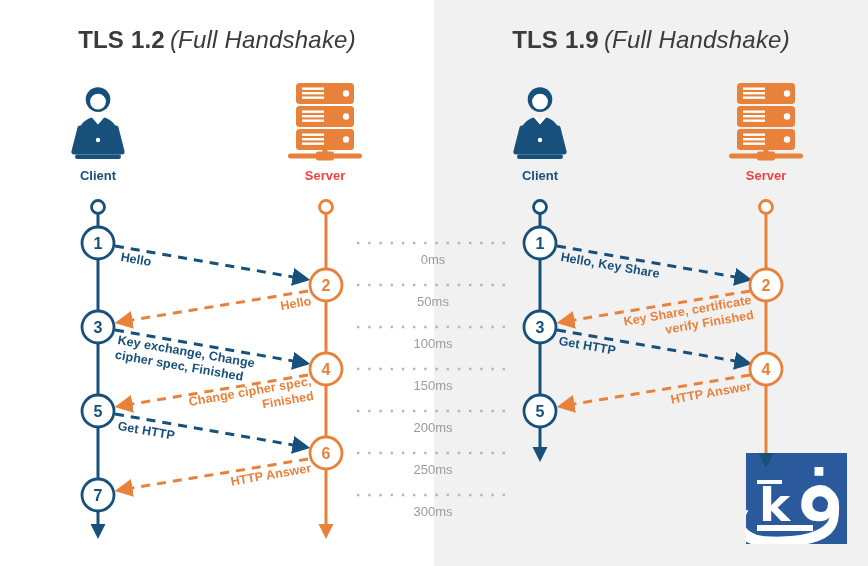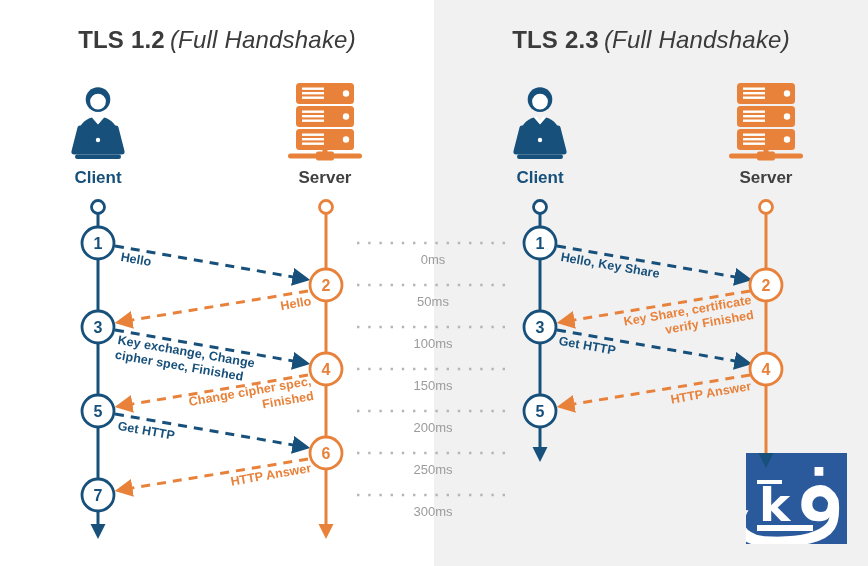--- a/index.html
+++ b/index.html
@@ -4,23 +4,23 @@
 <style>
   html,body{margin:0;padding:0;background:#fff;}
   .stage{
     position:relative;width:868px;height:566px;overflow:hidden;background:#ffffff;
     font-family:"Liberation Sans","DejaVu Sans",sans-serif;
   }
   .gray-panel{position:absolute;left:434px;top:0;width:434px;height:566px;background:#f1f1f2;}
   .panel-title{position:absolute;top:26px;width:434px;text-align:center;font-size:24px;color:#3b3b3b;letter-spacing:.2px;}
   .panel-title .b{font-weight:700;}
   .panel-title .i{font-style:italic;font-weight:500;margin-left:5px;}
-  .actor-label{position:absolute;top:168px;width:120px;text-align:center;font-size:17px;font-weight:700;}
+  .actor-label{position:absolute;top:168px;width:120px;text-align:center;font-size:13px;font-weight:700;}
   .actor-label.navy{color:#17507a;}
-  .actor-label.orange{color:#404040;}
+  .actor-label.orange{color:#ef4444;}
   .icon{position:absolute;}
   .msg{position:absolute;font-size:12.5px;font-weight:600;line-height:1.18;letter-spacing:.1px;}
   .msg.blue{color:#17507a;transform:rotate(9.8deg);transform-origin:0 0;}
   .msg.orange{color:#e8823b;transform:rotate(-9.8deg);transform-origin:100% 0;text-align:right;}
   .overlay{position:absolute;left:0;top:0;pointer-events:none;}
   .node-num{font-size:16px;font-weight:700;font-family:"Liberation Sans","DejaVu Sans",sans-serif;}
   .tick-label{font-size:13px;fill:#9b9b9b;font-family:"Liberation Sans","DejaVu Sans",sans-serif;}
   .logo{position:absolute;left:746px;top:453px;width:101px;height:91px;background:#2b5a9c;overflow:hidden;}
   .logo-feh{position:absolute;right:-2px;bottom:-16px;font-size:118px;line-height:1;color:#fff;font-family:"DejaVu Sans",sans-serif;}
   .logo-k{position:absolute;left:13px;bottom:16px;font-size:47px;font-weight:700;color:#fff;line-height:1;font-family:"DejaVu Sans",sans-serif;}
@@ -31,21 +31,21 @@
 <body>
 
 <div class="stage">
 
   <div class="gray-panel"></div>
 
   <div class="panel-title" style="left:0;">
     <span class="b">TLS 1.2</span><span class="i">(Full Handshake)</span>
   </div>
   <div class="panel-title" style="left:434px;">
-    <span class="b">TLS 2.3</span><span class="i">(Full Handshake)</span>
+    <span class="b">TLS 1.9</span><span class="i">(Full Handshake)</span>
   </div>
 
   <svg class="icon" style="left:65px;top:82px;" width="66" height="80" viewBox="0 0 66 80">
     <circle cx="33" cy="17.5" r="12.3" fill="#17507a"></circle>
     <circle cx="33" cy="19.6" r="9" fill="#ffffff" stroke="#17507a" stroke-width="2.2"></circle>
     <path d="M12,58 C12,44 20,37 27,35.5 L33,42 L39,35.5 C46,37 54,44 54,58 Z" fill="#17507a"></path>
     <polygon points="27,35.5 33,42.5 39,35.5 36.5,34.3 33,38.7 29.5,34.3" fill="#ffffff"></polygon>
     <path d="M15,43.5 L51,43.5 C52.5,43.5 53.2,44.2 53.5,45.5 L59.5,69 C60,71.5 58.8,72.5 56.5,72.5 L9.5,72.5 C7.2,72.5 6,71.5 6.5,69 L12.5,45.5 C12.8,44.2 13.5,43.5 15,43.5 Z" fill="#17507a"></path>
     <circle cx="33" cy="58" r="2.2" fill="#ffffff"></circle>
     <rect x="10" y="72.5" width="46" height="4.5" rx="2.2" fill="#17507a"></rect>

